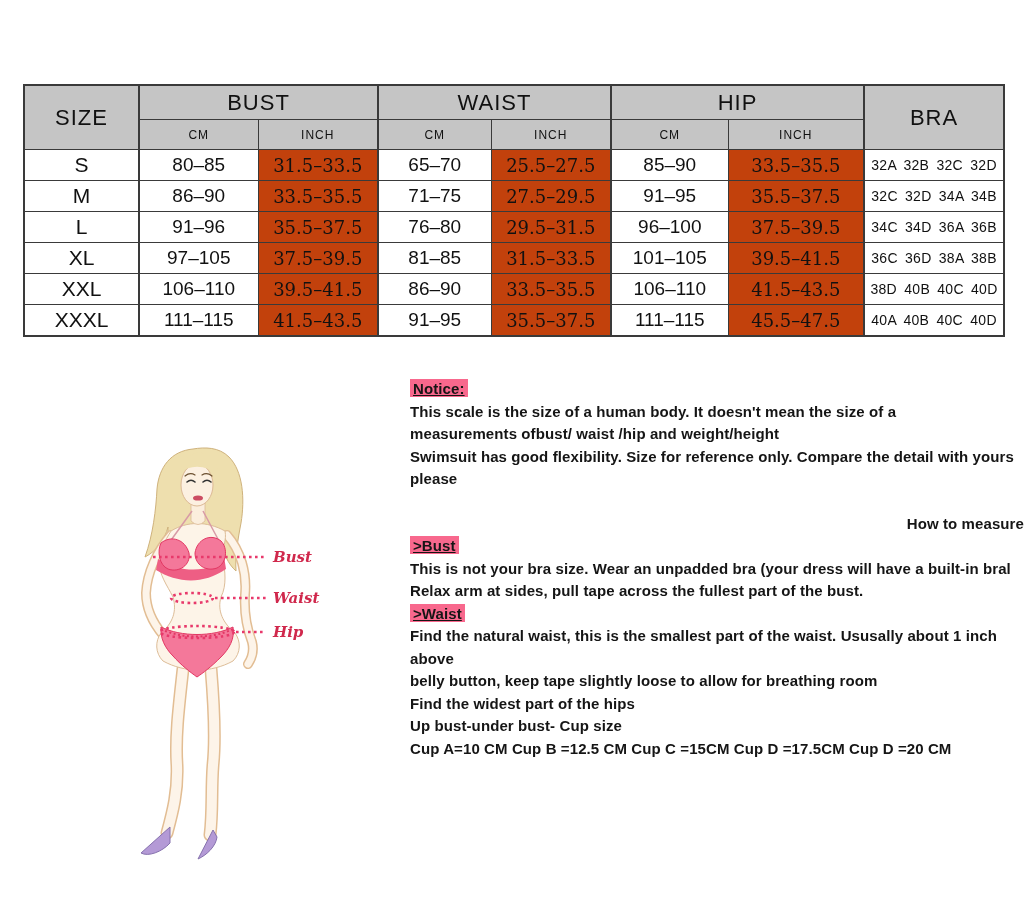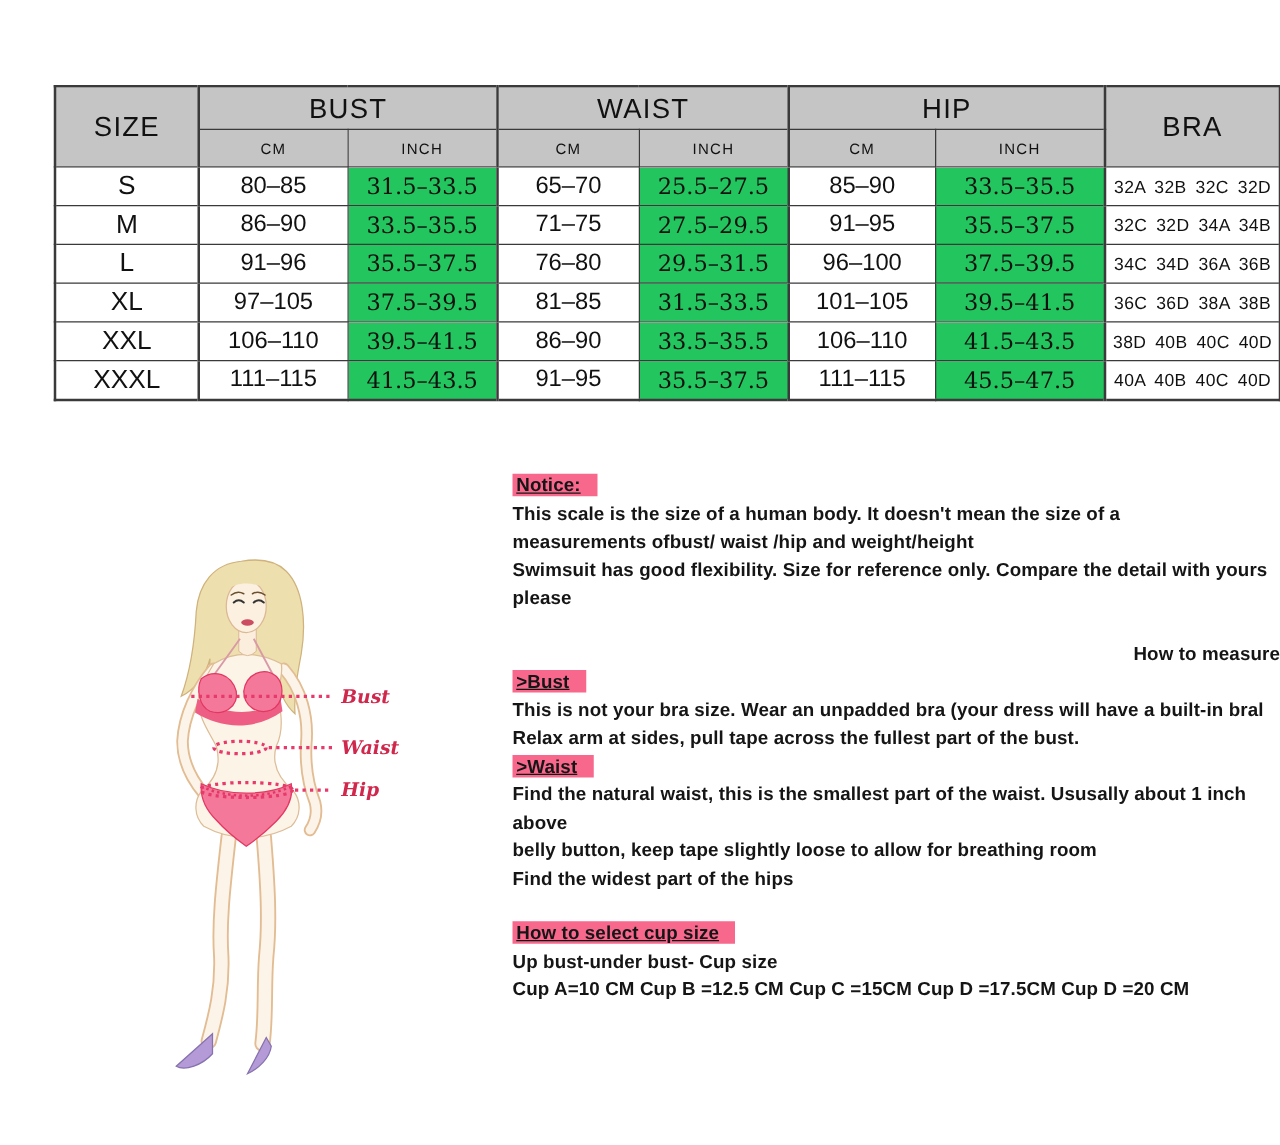--- a/index.html
+++ b/index.html
@@ -1,42 +1,42 @@
 <!DOCTYPE html>
 <html><head>
 <meta charset="utf-8">
 <style>
   html,body{margin:0;padding:0;}
   body{
     width:1024px;height:916px;background:#ffffff;position:relative;overflow:hidden;
     font-family:"Liberation Sans",sans-serif;color:#111;
   }
   
-  .size-table-wrap{position:absolute;left:23px;top:68px;margin-left:20px;}
+  .size-table-wrap{position:absolute;left:23px;top:84px;}
   table.size-table{border-collapse:collapse;table-layout:fixed;width:980px;border:2px solid #3a3a3a;}
   .size-table th,.size-table td{
     border:1px solid #3a3a3a;text-align:center;vertical-align:middle;
     padding:0;white-space:nowrap;overflow:hidden;
   }
   .size-table thead th{background:#c5c5c5;font-weight:normal;}
   .size-table .gh{font-size:22px;height:33px;letter-spacing:1px;}
   .size-table .sh{font-size:12px;height:29px;letter-spacing:1px;}
   .size-table tbody td{height:30px;font-size:20px;background:#fff;}
   .size-table td.size-cell{font-size:21px;}
   .size-table td.cm{font-size:19px;}
-  .size-table td.inch{font-size:18px;font-family:"DejaVu Serif",serif;background:#22c55e;}
+  .size-table td.inch{font-size:18px;font-family:"DejaVu Serif",serif;background:#c2410c;}
   .size-table td.bra{font-size:14px;word-spacing:3px;letter-spacing:0.3px;}
   .gb{border-left-width:2px !important;}
   
   .notes{
     position:absolute;left:410px;top:378px;width:614px;
     font-weight:bold;font-size:15px;line-height:22.5px;letter-spacing:0.1px;color:#151515;
   }
   .notes .line{min-height:22.5px;}
-  .hl{background:#f8688d;text-decoration:underline;padding:1px 13px 0 3px;}
+  .hl{background:#f8688d;text-decoration:underline;padding:1px 3px 0 3px;}
   .mt-flex{}
   .mt-measure{margin-top:22px;text-align:right;}
   .mt-cup{margin-top:21px;}
   
   .figure{position:absolute;left:95px;top:443px;width:330px;height:430px;}
   .fig-label{
     font-family:"DejaVu Serif",serif;font-style:italic;font-weight:bold;font-size:15px;
   }
 </style>
 </head>
@@ -209,16 +209,15 @@
   <div class="line"><span class="hl">&gt;Bust</span></div>
   <div class="line">This is not your bra size. Wear an unpadded bra (your dress will have a built-in bral</div>
   <div class="line">Relax arm at sides, pull tape across the fullest part of the bust.</div>
 
   <div class="line"><span class="hl">&gt;Waist</span></div>
   <div class="line">Find the natural waist, this is the smallest part of the waist. Ususally about 1 inch above</div>
   <div class="line">belly button, keep tape slightly loose to allow for breathing room</div>
 
   <div class="line">Find the widest part of the hips</div>
 
-  <div class="line mt-cup"><span class="hl">How to select cup size</span></div>
   <div class="line">Up bust-under bust- Cup size</div>
   <div class="line">Cup A=10 CM Cup B =12.5 CM Cup C =15CM Cup D =17.5CM Cup D =20 CM</div>
 </div>
 
 </body></html>

